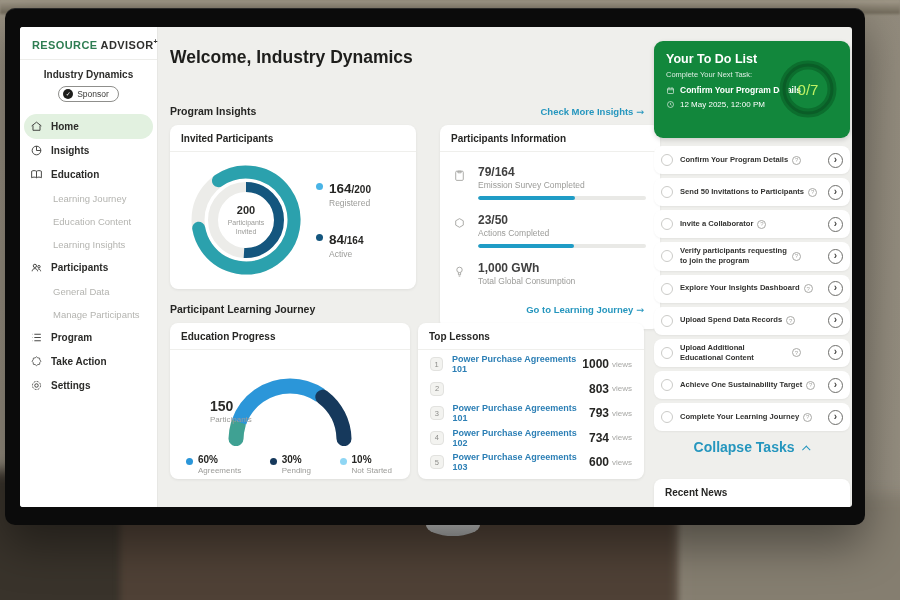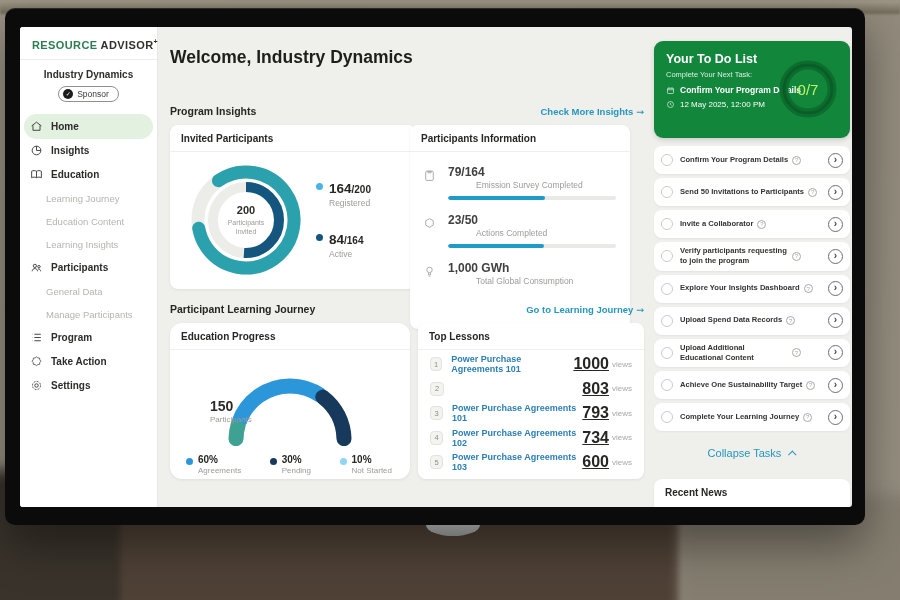--- a/index.html
+++ b/index.html
@@ -18,21 +18,21 @@
   .sidebar { position:absolute; left:0; top:0; width:138px; height:100%; background:#fff; border-right:1px solid #e7e7e4; }
   .logo { padding:11px 12px 8px; font-size:11px; font-weight:bold; letter-spacing:.4px; border-bottom:1px solid #ededea; white-space:nowrap; }
   .logo .g { color:#2e7d52; } .logo .d { color:#30302e; } .logo sup { font-size:7px; color:#30302e; }
   .org { text-align:center; font-size:10px; font-weight:bold; color:#2d2d2b; margin-top:9px; }
   .badge { display:flex; align-items:center; gap:4px; width:fit-content; margin:6px auto 0; border:1px solid #8f8f8c; border-radius:10px; padding:2px 9px 2px 4px; font-size:8.5px; color:#3a3a38; }
   .badge .bdot { width:10px; height:10px; border-radius:50%; background:#1d1d1b; color:#fff; font-size:6px; line-height:10px; text-align:center; }
   .nav { margin-top:12px; display:flex; flex-direction:column; }
   .nav-item { display:flex; align-items:center; gap:8px; height:24px; padding:0 10px; font-size:10px; font-weight:bold; color:#2b2b29; cursor:pointer; }
   .nav-item svg { width:13px; height:13px; stroke:#3a3a38; stroke-width:1.7; fill:none; flex:0 0 auto; }
   .nav-item.active { background:#e2f1e0; border-radius:13px; margin:0 4px; padding:0 6px; height:25px; }
-  .nav-sub { height:23px; padding-left:26px; font-size:9.5px; font-weight:normal; color:#b4b4b0; display:flex; align-items:center; cursor:pointer; }
+  .nav-sub { height:23px; padding-left:33px; font-size:9.5px; font-weight:normal; color:#b4b4b0; display:flex; align-items:center; cursor:pointer; }
 
   
   .main { position:absolute; left:150px; top:0; width:474px; height:100%; }
   .h1 { position:absolute; top:20px; left:0; font-size:17.5px; font-weight:bold; color:#1e1e1c; }
   .filters { position:absolute; top:51px; left:0; display:flex; gap:30px; font-size:9.5px; color:#8d8d8a; align-items:center; }
   .filters b { color:#262624; margin-left:5px; }
   .chev { display:inline-block; width:6px; height:6px; border-right:1.6px solid #4a4a48; border-bottom:1.6px solid #4a4a48; transform:rotate(45deg) translateY(-2px); margin-left:6px; }
   .chev.up { transform:rotate(-135deg) translateY(-1px); border-color:#2596be; }
   .sect { position:absolute; left:0; width:100%; display:flex; justify-content:space-between; align-items:center; }
   .sect-title { font-size:10.5px; font-weight:bold; color:#262624; }
@@ -52,60 +52,60 @@
   .dot { position:absolute; left:0; top:4px; width:7px; height:7px; border-radius:50%; }
   .dlegend .big { font-size:13.5px; font-weight:bold; color:#262624; }
   .dlegend .small { font-size:10px; font-weight:bold; color:#262624; }
   .dlegend .lab { font-size:8.5px; color:#9b9b98; margin-top:1px; }
 
   
   .stat { position:relative; padding:0 14px 0 38px; margin-top:13px; }
   .stat .sicon { position:absolute; left:13px; top:3px; }
   .stat .sicon svg { width:13px; height:13px; stroke:#a0a09d; stroke-width:1.6; fill:none; }
   .stat .v { font-size:12px; font-weight:bold; color:#404040; }
-  .stat .l { font-size:8.5px; color:#9b9b98; margin-top:1px;margin-left:28px; }
+  .stat .l { font-size:8.5px; color:#9b9b98; margin-top:1px; }
   .bar { margin-top:6px; height:4px; background:#e9e9e6; border-radius:2px; overflow:hidden; }
   .bar .fill { height:100%; background:#1f9cc6; border-radius:2px; }
 
   
   .gauge-box { position:relative; width:160px; height:86px; margin:10px auto 0; }
   .gauge-center { position:absolute; left:0; right:0; top:38px; }
   .gauge-center .v { font-size:14px; font-weight:bold; color:#2b2b29; }
   .gauge-center .l { font-size:8px; color:#9b9b98; margin-top:1px; }
   .glegend { display:flex; justify-content:space-between; padding:8px 18px 0 16px; }
   .glegend .row { position:relative; padding-left:12px; }
   .glegend .p { font-size:10px; font-weight:bold; color:#262624; }
   .glegend .lab { font-size:8px; color:#9b9b98; margin-top:1px; }
 
   
   .lesson { display:flex; align-items:center; padding:0 12px; height:24.5px; }
   .lesson .rank { width:14px; height:14px; border-radius:4px; background:#f3f3f0; border:1px solid #e2e2df; color:#8c8c89; font-size:7.5px; display:flex; align-items:center; justify-content:center; margin-right:9px; }
   .lesson .t { font-size:9px; font-weight:bold; color:#2c7fb5; cursor:pointer; }
-  .lesson .views { margin-left:auto; font-size:16px; font-weight:bold; color:#262624;text-decoration:underline; }
+  .lesson .views { margin-left:auto; font-size:12px; font-weight:bold; color:#262624; }
   .lesson .vl { font-size:8px; font-weight:normal; color:#a8a8a5; margin-left:3px; }
 
   
   .rightcol { position:absolute; left:634px; top:0; width:196px; height:100%; }
   .todo-hero { position:relative; margin-top:14px; height:97px; background:#12873c; border-radius:9px; padding:11px 12px; color:#fff; box-shadow:0 2px 5px rgba(0,0,0,.15); }
   .todo-hero .t { font-size:12.5px; font-weight:bold; }
   .todo-hero .s { font-size:7.5px; color:rgba(255,255,255,.85); margin-top:4px; }
   .hero-line { display:flex; align-items:center; gap:5px; margin-top:6px; font-size:8.5px; font-weight:bold; }
   .hero-line.date { font-weight:normal; font-size:8px; margin-top:5px; }
   .hero-line svg { width:9px; height:9px; stroke:#fff; stroke-width:1.6; fill:none; }
   .ring-box { position:absolute; right:10px; top:16px; width:64px; height:64px; }
   .ring-box .txt { position:absolute; inset:0; display:flex; align-items:center; justify-content:center; font-size:15px; font-weight:normal; color:#bef264; }
   .todo-list { margin-top:8px; display:flex; flex-direction:column; gap:4px; }
   .todo-row { display:flex; align-items:center; background:#fff; border-radius:8px; min-height:28px; padding:4px 7px; box-shadow:0 1px 2px rgba(0,0,0,.05); }
   .todo-check { width:12px; height:12px; border:1.4px solid #cbcbc8; border-radius:50%; flex:0 0 auto; margin-right:7px; cursor:pointer; }
   .todo-label { font-size:7.6px; font-weight:bold; color:#333331; line-height:1.35; white-space:nowrap; }
   .todo-row.wrap .todo-label { white-space:normal; width:108px; }
   .todo-info { width:9px; height:9px; border:1px solid #a9a9a6; border-radius:50%; color:#a9a9a6; font-size:6px; display:flex; align-items:center; justify-content:center; margin-left:4px; flex:0 0 auto; cursor:pointer; }
   .todo-go { margin-left:auto; width:15px; height:15px; border:1.3px solid #6f6f6c; border-radius:50%; color:#444442; font-size:10px; font-weight:bold; display:flex; align-items:center; justify-content:center; flex:0 0 auto; cursor:pointer; }
   .todo-go span { margin-top:-2px; }
-  .collapse { margin-top:16px; text-align:center; font-size:11px; font-weight:normal; color:#2596be; cursor:pointer; }
+  .collapse { margin-top:8px; text-align:center; font-size:14px; font-weight:bold; color:#2596be; cursor:pointer; }
   .news-card { position:absolute; left:0; right:0; top:452px; height:60px; background:#fff; border-radius:8px; box-shadow:0 1px 3px rgba(0,0,0,.07); }
   .news-card .card-h { border-bottom:none; }
 </style>
 </head>
 <body>
 
 <div class="stage">
   <div class="bg-blob bg-bl"></div>
   <div class="bg-blob bg-bc"></div>
   <div class="bg-blob bg-br"></div>
@@ -212,21 +212,21 @@
             </div>
             <div class="row">
               <span class="dot" style="background: rgb(20, 86, 126);"></span>
               <span class="big">84</span><span class="small">/164</span>
               <div class="lab">Active</div>
             </div>
           </div>
         </div>
       </div>
 
-      <div class="card" style="top:98px; left:240px; width:220px; height:204px;">
+      <div class="card" style="top:98px; left:270px; width:220px; height:204px;">
         <div class="card-h">Participants Information</div>
         <div class="stat">
           <span class="sicon"><svg viewBox="0 0 24 24">
                 <rect x="5" y="4" width="14" height="17" rx="2"></rect>
                 <path d="M9 4h6v3H9z"></path>
               </svg></span>
           <div class="v">79/164</div>
           <div class="l">Emission Survey Completed</div>
           <div class="bar">
               <div class="fill" style="width: 58%;"></div>
@@ -250,21 +250,21 @@
           <div class="v">1,000 GWh</div>
           <div class="l">Total Global Consumption</div>
         </div>
       </div>
 
       <div class="sect" style="top:276px;">
         <span class="sect-title">Participant Learning Journey</span>
         <span class="link"><span>Go to Learning Journey</span> <span class="arr">→</span></span>
       </div>
 
-      <div class="card" style="top:296px; left:0; width:240px; height:156px;border-radius:12px;">
+      <div class="card" style="top:296px; left:0; width:240px; height:156px;">
         <div class="card-h">Education Progress</div>
         <div class="gauge-box">
           <svg width="160" height="86" viewBox="0 0 160 86">
             <path d="M 26 80 A 54 54 0 0 1 134 80" fill="none" stroke="#efefec" stroke-width="15" pathLength="100"></path>
             <path d="M 26 80 A 54 54 0 0 1 134 80" fill="none" stroke-width="15" pathLength="100" stroke-linecap="round" stroke="#3fa193" stroke-dasharray="8.4 200" stroke-dashoffset="-0.8"></path>
             <path d="M 26 80 A 54 54 0 0 1 134 80" fill="none" stroke-width="15" pathLength="100" stroke="#2b96d9" stroke-dasharray="58.4 200" stroke-dashoffset="-10.8"></path>
             <path d="M 26 80 A 54 54 0 0 1 134 80" fill="none" stroke-width="15" pathLength="100" stroke-linecap="round" stroke="#16395c" stroke-dasharray="28.4 200" stroke-dashoffset="-70.8"></path>
           </svg>
           <div class="gauge-center">
             <div class="v">150</div>

